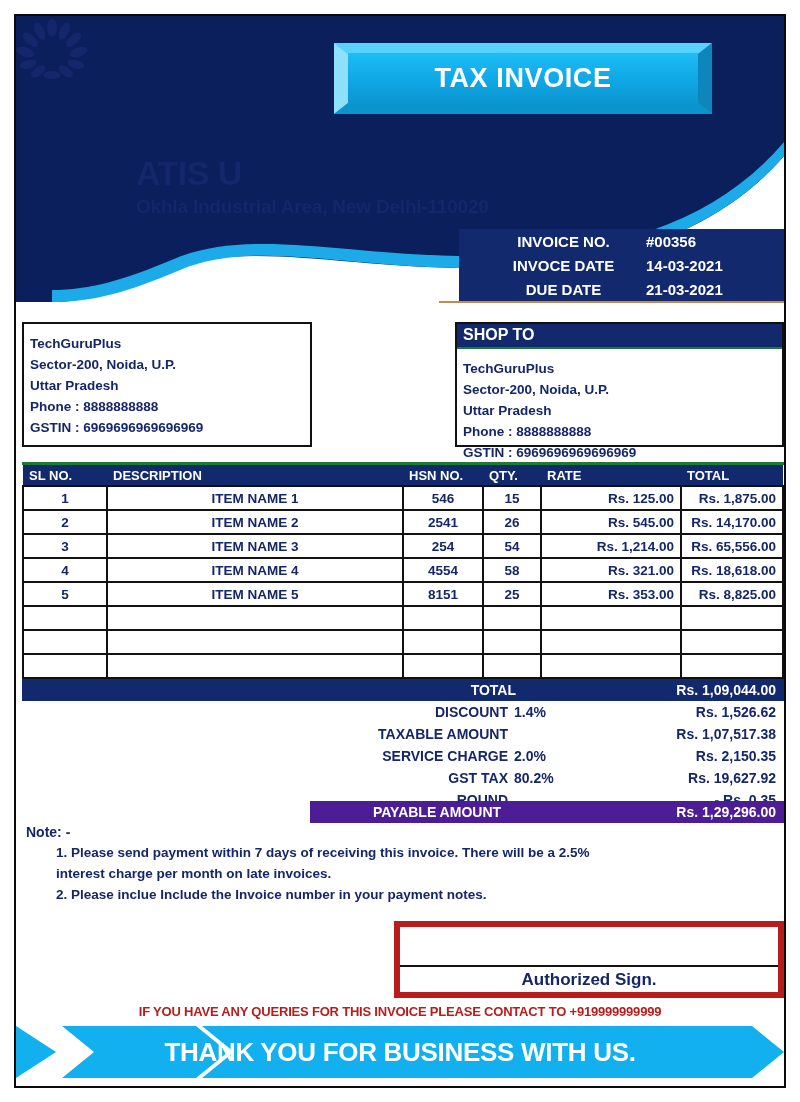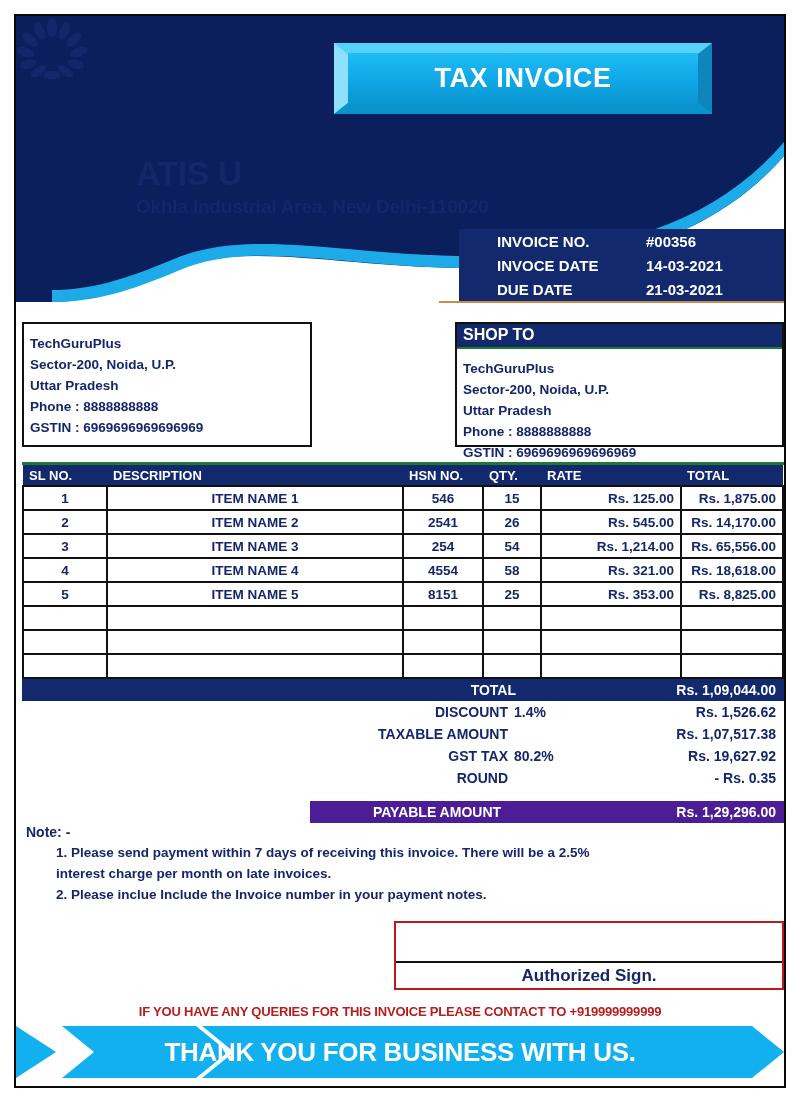--- a/index.html
+++ b/index.html
@@ -18,21 +18,21 @@
   .badge-label{position:absolute;inset:0;display:flex;align-items:center;justify-content:center;
                color:#ffffff;font-size:27px;font-weight:bold;letter-spacing:.6px;z-index:5;}
   .brand{position:absolute;left:120px;top:140px;z-index:6;}
   .brand-name{font-size:34px;font-weight:bold;color:#15266b;line-height:1;letter-spacing:-.5px;}
   .brand-addr{font-size:19px;font-weight:bold;color:#15266b;margin-top:6px;letter-spacing:-.2px;}
   .logo{position:absolute;left:108px;top:132px;width:72px;height:72px;z-index:6;}
 
   
   .meta{position:absolute;left:443px;top:213px;width:325px;background:#13296e;color:#fff;z-index:7;}
   .meta-row{display:flex;align-items:center;height:24px;font-size:15px;font-weight:bold;}
-  .meta-lbl{flex:1;text-align:left;padding-right:16px;padding-left:38px;}
+  .meta-lbl{flex:1;text-align:center;padding-right:16px;padding-left:38px;}
   .meta-val{width:138px;text-align:left;}
   .meta-underline{position:absolute;left:423px;top:285px;width:345px;height:2px;background:#c98b4b;z-index:7;}
 
   
   .addr{position:absolute;border:2px solid #111;box-sizing:border-box;background:#fff;}
   .addr-hd{background:#13296e;color:#fff;font-size:16px;font-weight:bold;padding:2px 6px 3px 6px;
            border-bottom:2px solid #1e7a33;}
   .addr-body{padding:9px 6px 6px 6px;}
   .addr-line{font-size:13.5px;font-weight:bold;color:#15266b;line-height:21px;white-space:nowrap;}
   #billing{left:6px;top:306px;width:290px;height:125px;}
@@ -69,21 +69,21 @@
   .tot-row .val{width:212px;text-align:right;padding-right:8px;}
   .pay-bar{position:absolute;left:294px;width:474px;height:22px;background:#4c1d95;color:#fff;
            display:flex;align-items:center;font-size:14px;font-weight:bold;}
   .pay-bar .lbl{flex:1;text-align:center;}
   .pay-bar .val{width:212px;text-align:right;padding-right:8px;}
 
   
   .notes{position:absolute;left:6px;top:806px;width:762px;}
   .note-hd{font-size:14px;font-weight:bold;color:#15266b;padding:2px 4px;}
   .note-li{font-size:13.5px;font-weight:bold;color:#15266b;line-height:21px;padding-left:34px;}
-  .signbox{position:absolute;left:378px;top:905px;width:390px;border:2px solid #b91c1c;box-sizing:border-box;}
+  .signbox{position:absolute;left:378px;top:905px;width:390px;border:6px solid #b91c1c;box-sizing:border-box;}
   .sign-space{height:38px;border-bottom:2px solid #111;}
   .sign-lbl{height:25px;display:flex;align-items:center;justify-content:center;
             font-size:17px;font-weight:bold;color:#15266b;}
 
   
   .queries{position:absolute;left:0;top:988px;width:768px;text-align:center;
            font-size:13px;font-weight:bold;color:#b91c1c;letter-spacing:-.2px;}
   .ribbon{position:absolute;left:0;top:1010px;width:768px;height:52px;}
   .ribbon-text{position:absolute;left:0;top:1010px;width:768px;height:52px;
                display:flex;align-items:center;justify-content:center;
@@ -275,20 +275,25 @@
         <span class="lbl">DISCOUNT</span>
         <span class="pct">1.4%</span>
         <span class="val">Rs. 1,526.62</span>
       </div>
       <div class="tot-row">
         <span class="lbl">TAXABLE AMOUNT</span>
         <span class="pct"></span>
         <span class="val">Rs. 1,07,517.38</span>
       </div>
       <div class="tot-row">
+        <span class="lbl">SERVICE CHARGE</span>
+        <span class="pct">2.0%</span>
+        <span class="val">Rs. 2,150.35</span>
+      </div>
+      <div class="tot-row">
         <span class="lbl">GST TAX</span>
         <span class="pct">80.2%</span>
         <span class="val">Rs. 19,627.92</span>
       </div>
       <div class="tot-row">
         <span class="lbl">ROUND</span>
         <span class="pct"></span>
         <span class="val">- Rs. 0.35</span>
       </div>
     </div>

